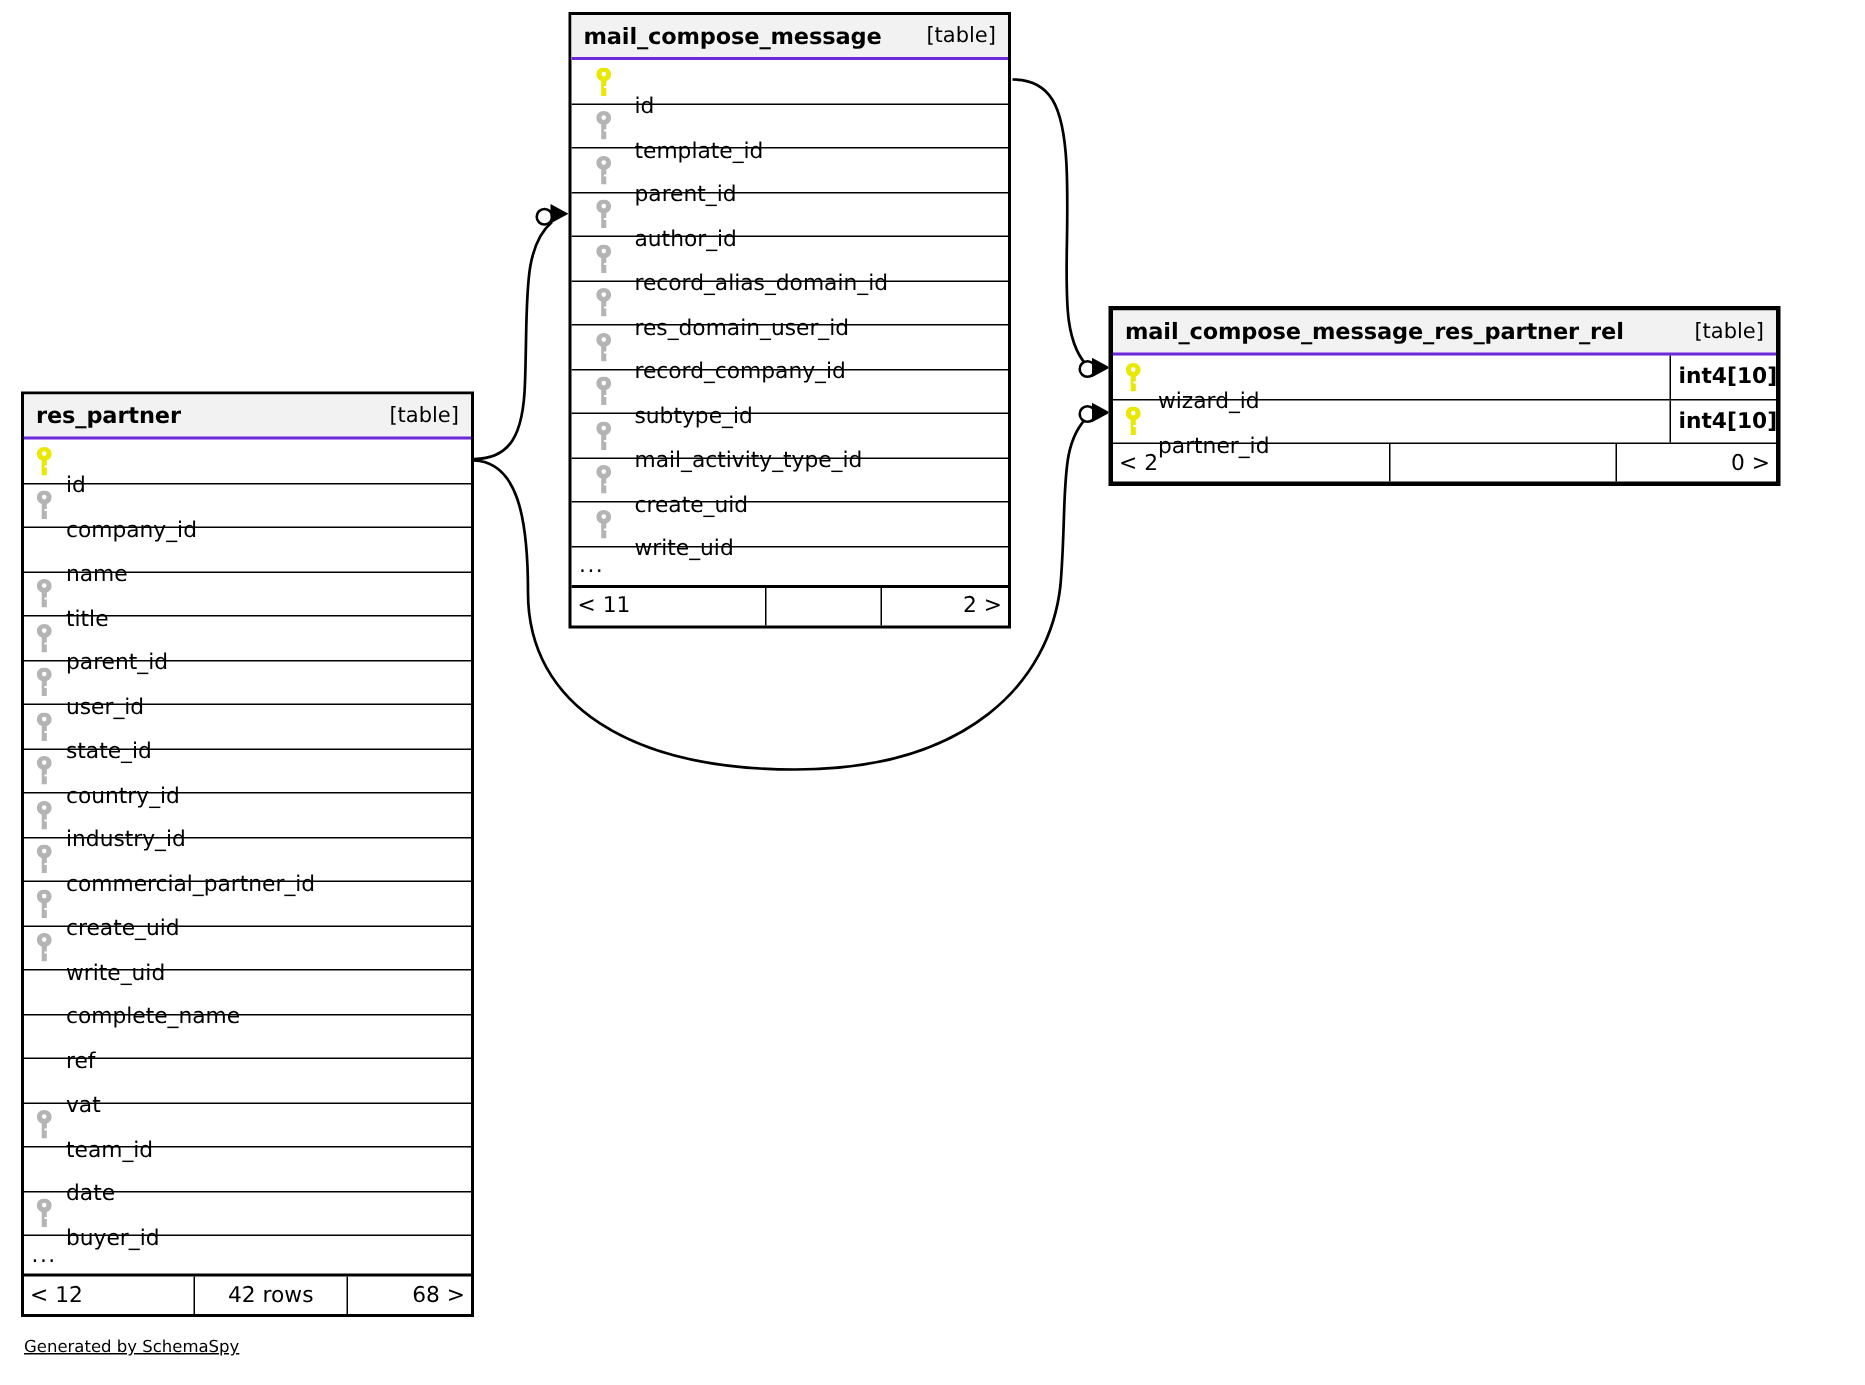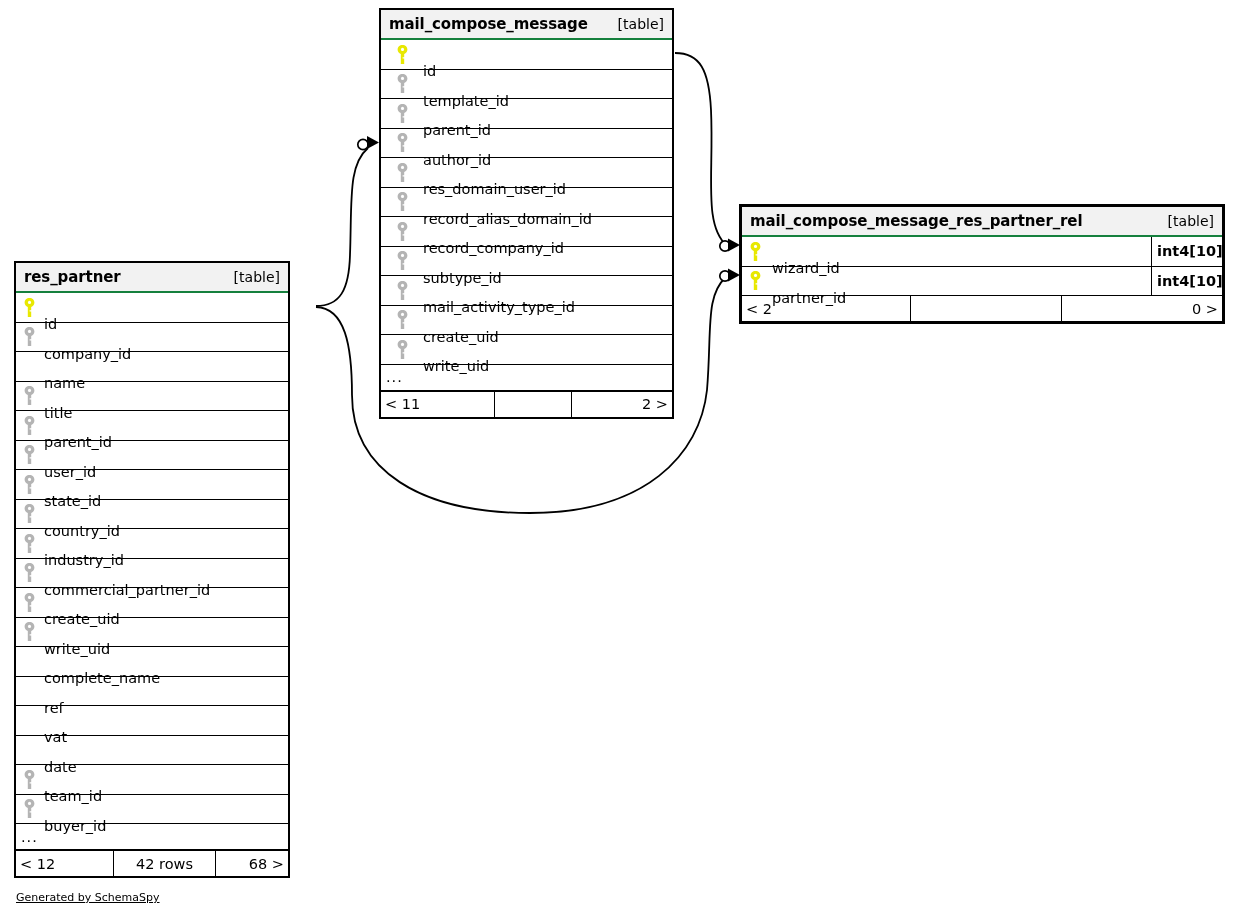--- a/index.html
+++ b/index.html
@@ -42,21 +42,21 @@
     background: #ffffff;
     border: 2px solid #000000;
     box-sizing: border-box;
   }
 
   .table-header {
     display: flex;
     align-items: center;
     justify-content: space-between;
     background: #f2f2f2;
-    border-bottom: 2px solid #15803d;
+    border-bottom: 2px solid #6d28d9;
     box-sizing: border-box;
     height: 30px;
     padding: 0 8px;
     white-space: nowrap;
     text-align: center;
   }
   .table-title {
     font-size: 15px;
     font-weight: bold;
     letter-spacing: -0.1px;
@@ -125,32 +125,32 @@
     font-size: 14.5px;
   }
   .footer-cell {
     display: flex;
     align-items: center;
     box-sizing: border-box;
     overflow: hidden;
     padding: 0 4px;
   }
   .footer-cell.left   { justify-content: flex-start; }
-  .footer-cell.center { justify-content: center; border-left: 1.5px solid #000; border-right: 1.5px solid #000; }
+  .footer-cell.center { justify-content: center; border-left: 1.5px solid #000; border-right: 1.5px solid #000; margin-left: 16px; }
   .footer-cell.right  { justify-content: flex-end; }
 
   
   #node-res_partner {
-    left: 14px;  top: 261px;  width: 276px;
+    left: 14px;  top: 261px;  width: 302px;
   }
   #node-mail_compose_message {
     left: 379px; top: 8px;   width: 295px;
   }
   #node-mail_compose_message_res_partner_rel {
-    left: 739px; top: 204px; width: 486px;
+    left: 739px; top: 204px; width: 448px;
     border-width: 3px;
   }
 
   
   #node-mail_compose_message_res_partner_rel .col-name { padding-left: 4px; }
   #node-mail_compose_message_res_partner_rel .col-type { width: 71px; justify-content: flex-start; font-weight: bold; }
   #node-mail_compose_message_res_partner_rel .footer-cell.left   { flex: 0 0 168px; }
   #node-mail_compose_message_res_partner_rel .footer-cell.center { flex: 0 0 152px; }
   #node-mail_compose_message_res_partner_rel .footer-cell.right  { flex: 1 1 auto; }
 
@@ -321,31 +321,31 @@
         </div>
         <div class="col-row">
           <span class="key-cell"></span>
           <span class="col-name">ref</span>
         </div>
         <div class="col-row">
           <span class="key-cell"></span>
           <span class="col-name">vat</span>
         </div>
         <div class="col-row">
+          <span class="key-cell">
+            <svg class="key-glyph" width="11" height="19" viewBox="0 0 11 19">
+              <path d="M5.5 0 C2.6 0 0.6 2.1 0.6 4.6 C0.6 6.6 1.9 8.3 3.8 8.95 L3.8 17.2 L3.8 19 L7.2 19 L7.2 13.6 L5.6 13.6 L5.6 12.3 L7.2 12.3 L7.2 8.95 C9.1 8.3 10.4 6.6 10.4 4.6 C10.4 2.1 8.4 0 5.5 0 Z" fill="#b4b4b4"></path>
+              <circle cx="5.5" cy="4.4" r="1.55" fill="#ffffff"></circle>
+            </svg>
+          </span>
+          <span class="col-name">team_id</span>
+        </div>
+        <div class="col-row">
           <span class="key-cell"></span>
           <span class="col-name">date</span>
-        </div>
-        <div class="col-row">
-          <span class="key-cell">
-            <svg class="key-glyph" width="11" height="19" viewBox="0 0 11 19">
-              <path d="M5.5 0 C2.6 0 0.6 2.1 0.6 4.6 C0.6 6.6 1.9 8.3 3.8 8.95 L3.8 17.2 L3.8 19 L7.2 19 L7.2 13.6 L5.6 13.6 L5.6 12.3 L7.2 12.3 L7.2 8.95 C9.1 8.3 10.4 6.6 10.4 4.6 C10.4 2.1 8.4 0 5.5 0 Z" fill="#b4b4b4"></path>
-              <circle cx="5.5" cy="4.4" r="1.55" fill="#ffffff"></circle>
-            </svg>
-          </span>
-          <span class="col-name">team_id</span>
         </div>
         <div class="col-row">
           <span class="key-cell">
             <svg class="key-glyph" width="11" height="19" viewBox="0 0 11 19">
               <path d="M5.5 0 C2.6 0 0.6 2.1 0.6 4.6 C0.6 6.6 1.9 8.3 3.8 8.95 L3.8 17.2 L3.8 19 L7.2 19 L7.2 13.6 L5.6 13.6 L5.6 12.3 L7.2 12.3 L7.2 8.95 C9.1 8.3 10.4 6.6 10.4 4.6 C10.4 2.1 8.4 0 5.5 0 Z" fill="#b4b4b4"></path>
               <circle cx="5.5" cy="4.4" r="1.55" fill="#ffffff"></circle>
             </svg>
           </span>
           <span class="col-name">buyer_id</span>
         </div>
@@ -400,30 +400,30 @@
           </span>
           <span class="col-name">author_id</span>
         </div>
         <div class="col-row">
           <span class="key-cell">
             <svg class="key-glyph" width="11" height="19" viewBox="0 0 11 19">
               <path d="M5.5 0 C2.6 0 0.6 2.1 0.6 4.6 C0.6 6.6 1.9 8.3 3.8 8.95 L3.8 17.2 L3.8 19 L7.2 19 L7.2 13.6 L5.6 13.6 L5.6 12.3 L7.2 12.3 L7.2 8.95 C9.1 8.3 10.4 6.6 10.4 4.6 C10.4 2.1 8.4 0 5.5 0 Z" fill="#b4b4b4"></path>
               <circle cx="5.5" cy="4.4" r="1.55" fill="#ffffff"></circle>
             </svg>
           </span>
+          <span class="col-name">record_alias_domain_id</span>
+        </div>
+        <div class="col-row">
+          <span class="key-cell">
+            <svg class="key-glyph" width="11" height="19" viewBox="0 0 11 19">
+              <path d="M5.5 0 C2.6 0 0.6 2.1 0.6 4.6 C0.6 6.6 1.9 8.3 3.8 8.95 L3.8 17.2 L3.8 19 L7.2 19 L7.2 13.6 L5.6 13.6 L5.6 12.3 L7.2 12.3 L7.2 8.95 C9.1 8.3 10.4 6.6 10.4 4.6 C10.4 2.1 8.4 0 5.5 0 Z" fill="#b4b4b4"></path>
+              <circle cx="5.5" cy="4.4" r="1.55" fill="#ffffff"></circle>
+            </svg>
+          </span>
           <span class="col-name">res_domain_user_id</span>
-        </div>
-        <div class="col-row">
-          <span class="key-cell">
-            <svg class="key-glyph" width="11" height="19" viewBox="0 0 11 19">
-              <path d="M5.5 0 C2.6 0 0.6 2.1 0.6 4.6 C0.6 6.6 1.9 8.3 3.8 8.95 L3.8 17.2 L3.8 19 L7.2 19 L7.2 13.6 L5.6 13.6 L5.6 12.3 L7.2 12.3 L7.2 8.95 C9.1 8.3 10.4 6.6 10.4 4.6 C10.4 2.1 8.4 0 5.5 0 Z" fill="#b4b4b4"></path>
-              <circle cx="5.5" cy="4.4" r="1.55" fill="#ffffff"></circle>
-            </svg>
-          </span>
-          <span class="col-name">record_alias_domain_id</span>
         </div>
         <div class="col-row">
           <span class="key-cell">
             <svg class="key-glyph" width="11" height="19" viewBox="0 0 11 19">
               <path d="M5.5 0 C2.6 0 0.6 2.1 0.6 4.6 C0.6 6.6 1.9 8.3 3.8 8.95 L3.8 17.2 L3.8 19 L7.2 19 L7.2 13.6 L5.6 13.6 L5.6 12.3 L7.2 12.3 L7.2 8.95 C9.1 8.3 10.4 6.6 10.4 4.6 C10.4 2.1 8.4 0 5.5 0 Z" fill="#b4b4b4"></path>
               <circle cx="5.5" cy="4.4" r="1.55" fill="#ffffff"></circle>
             </svg>
           </span>
           <span class="col-name">record_company_id</span>
         </div>

